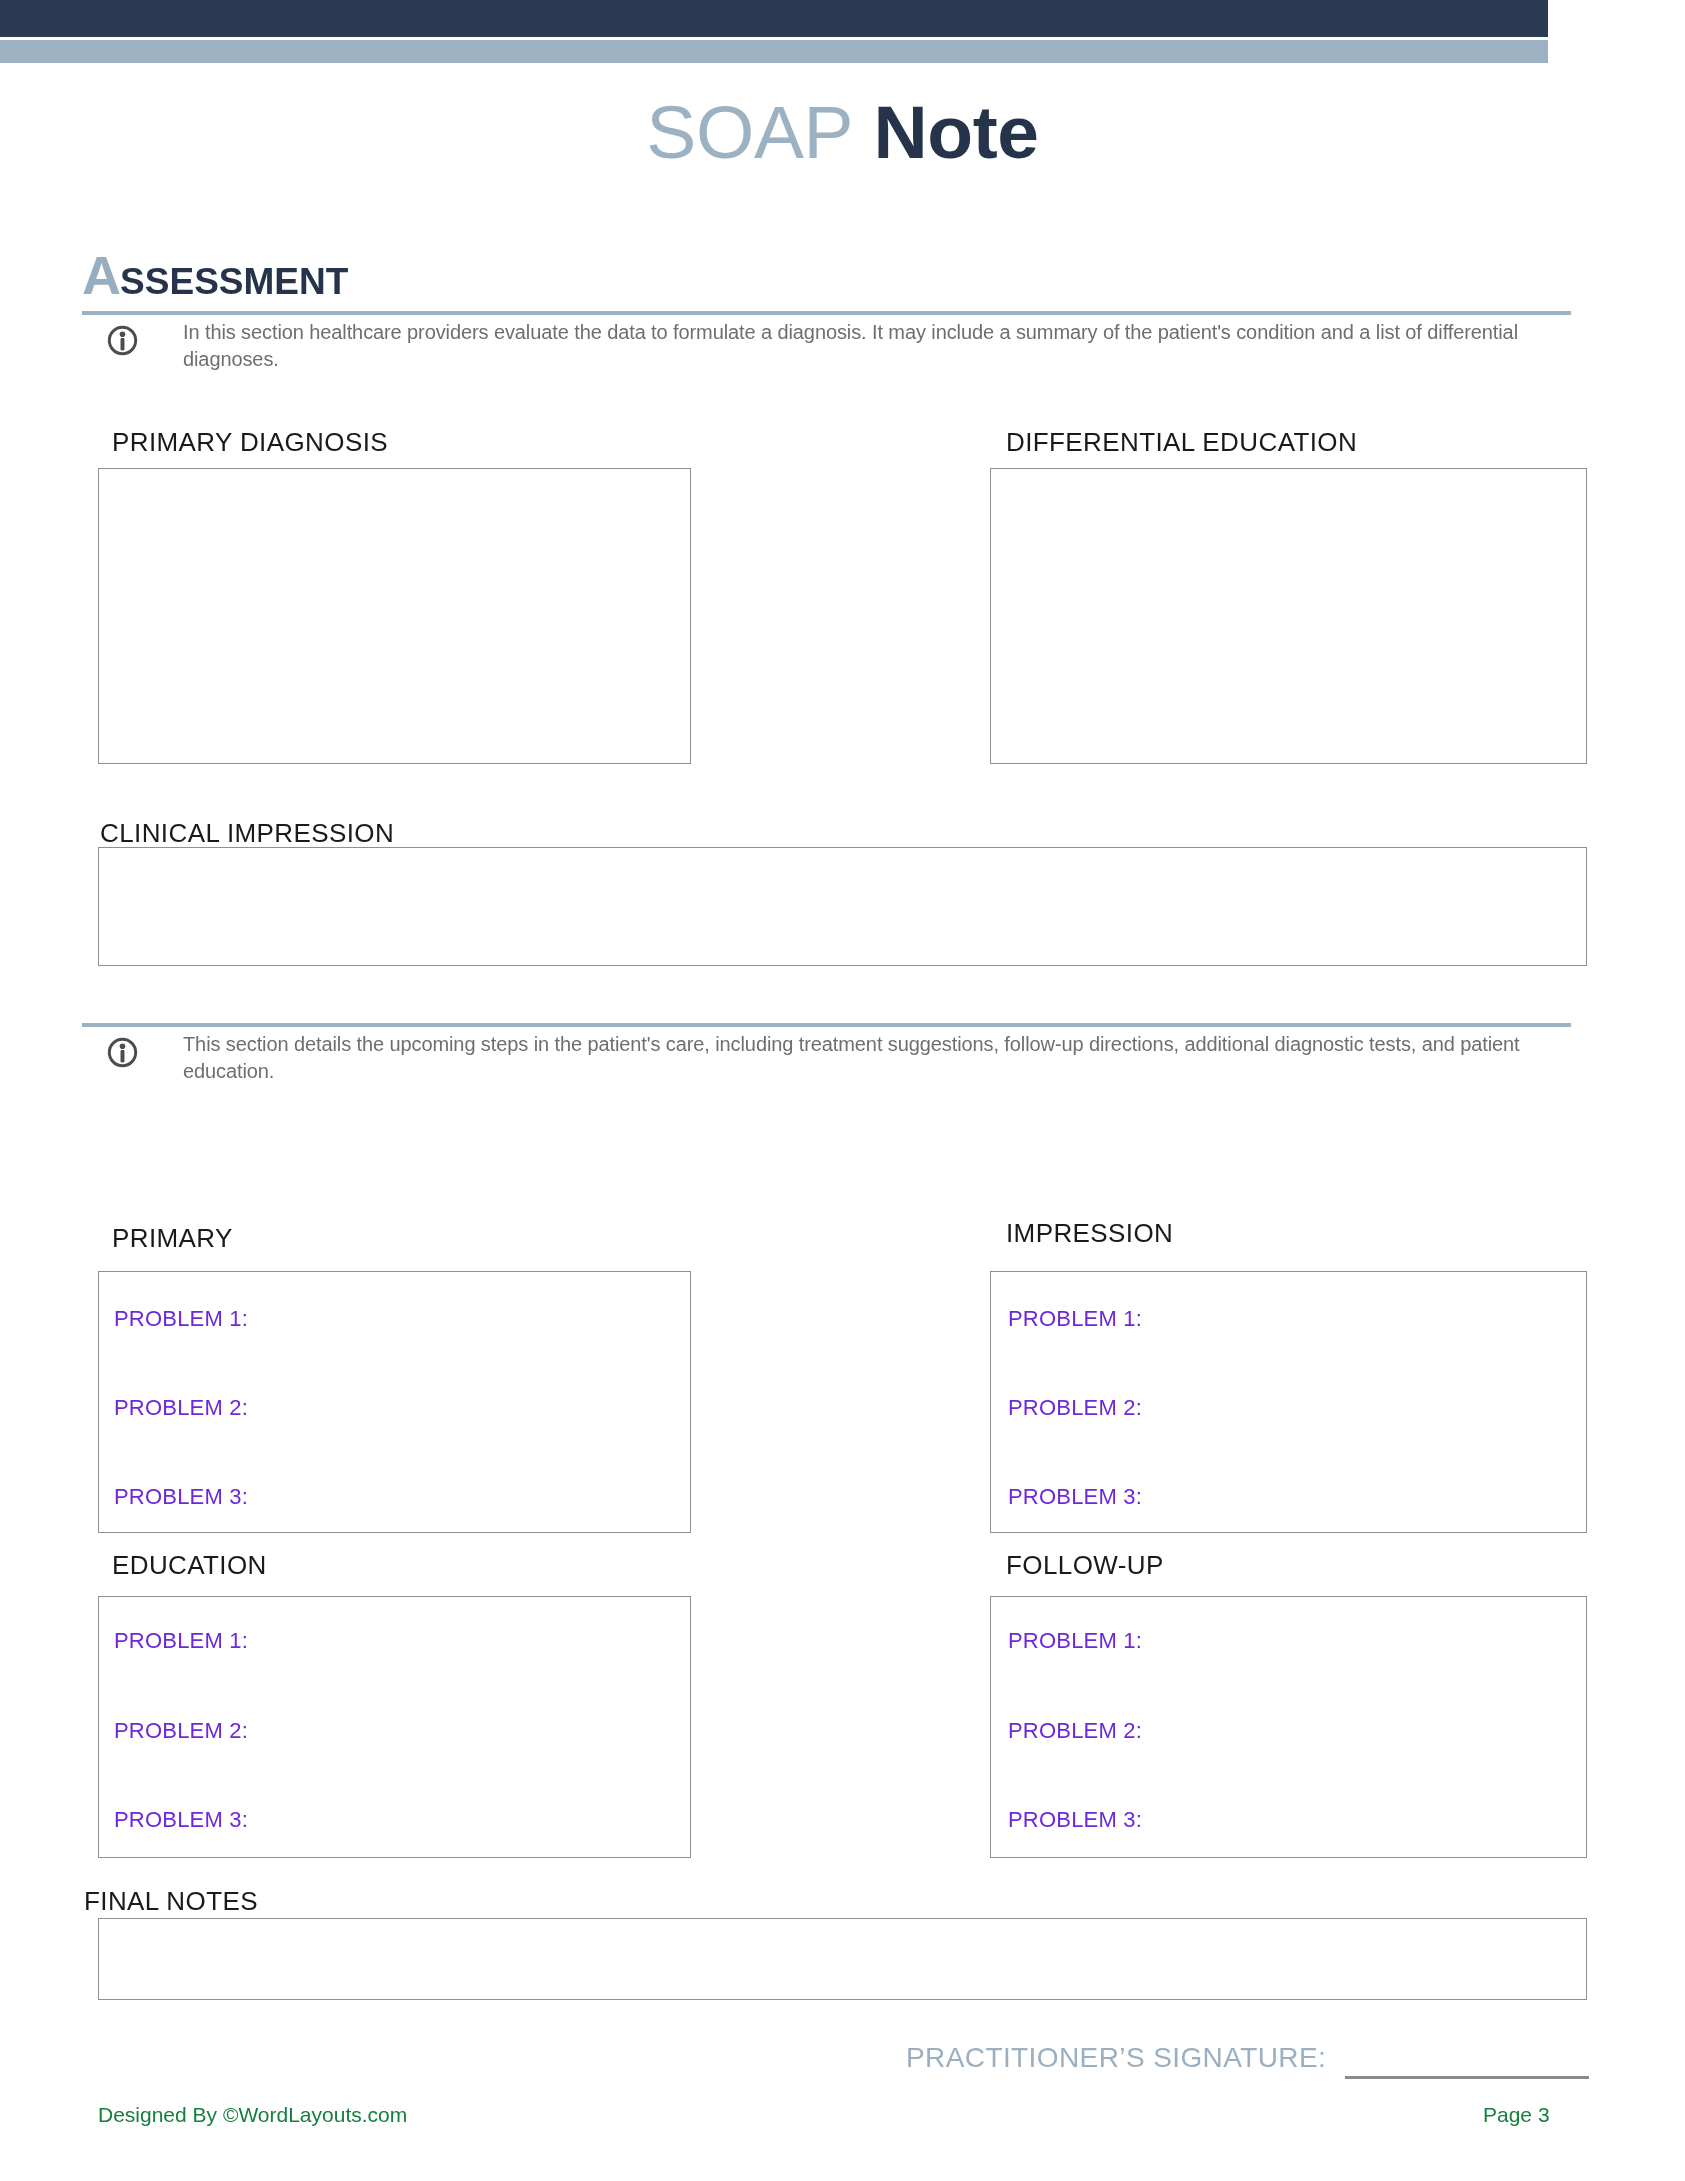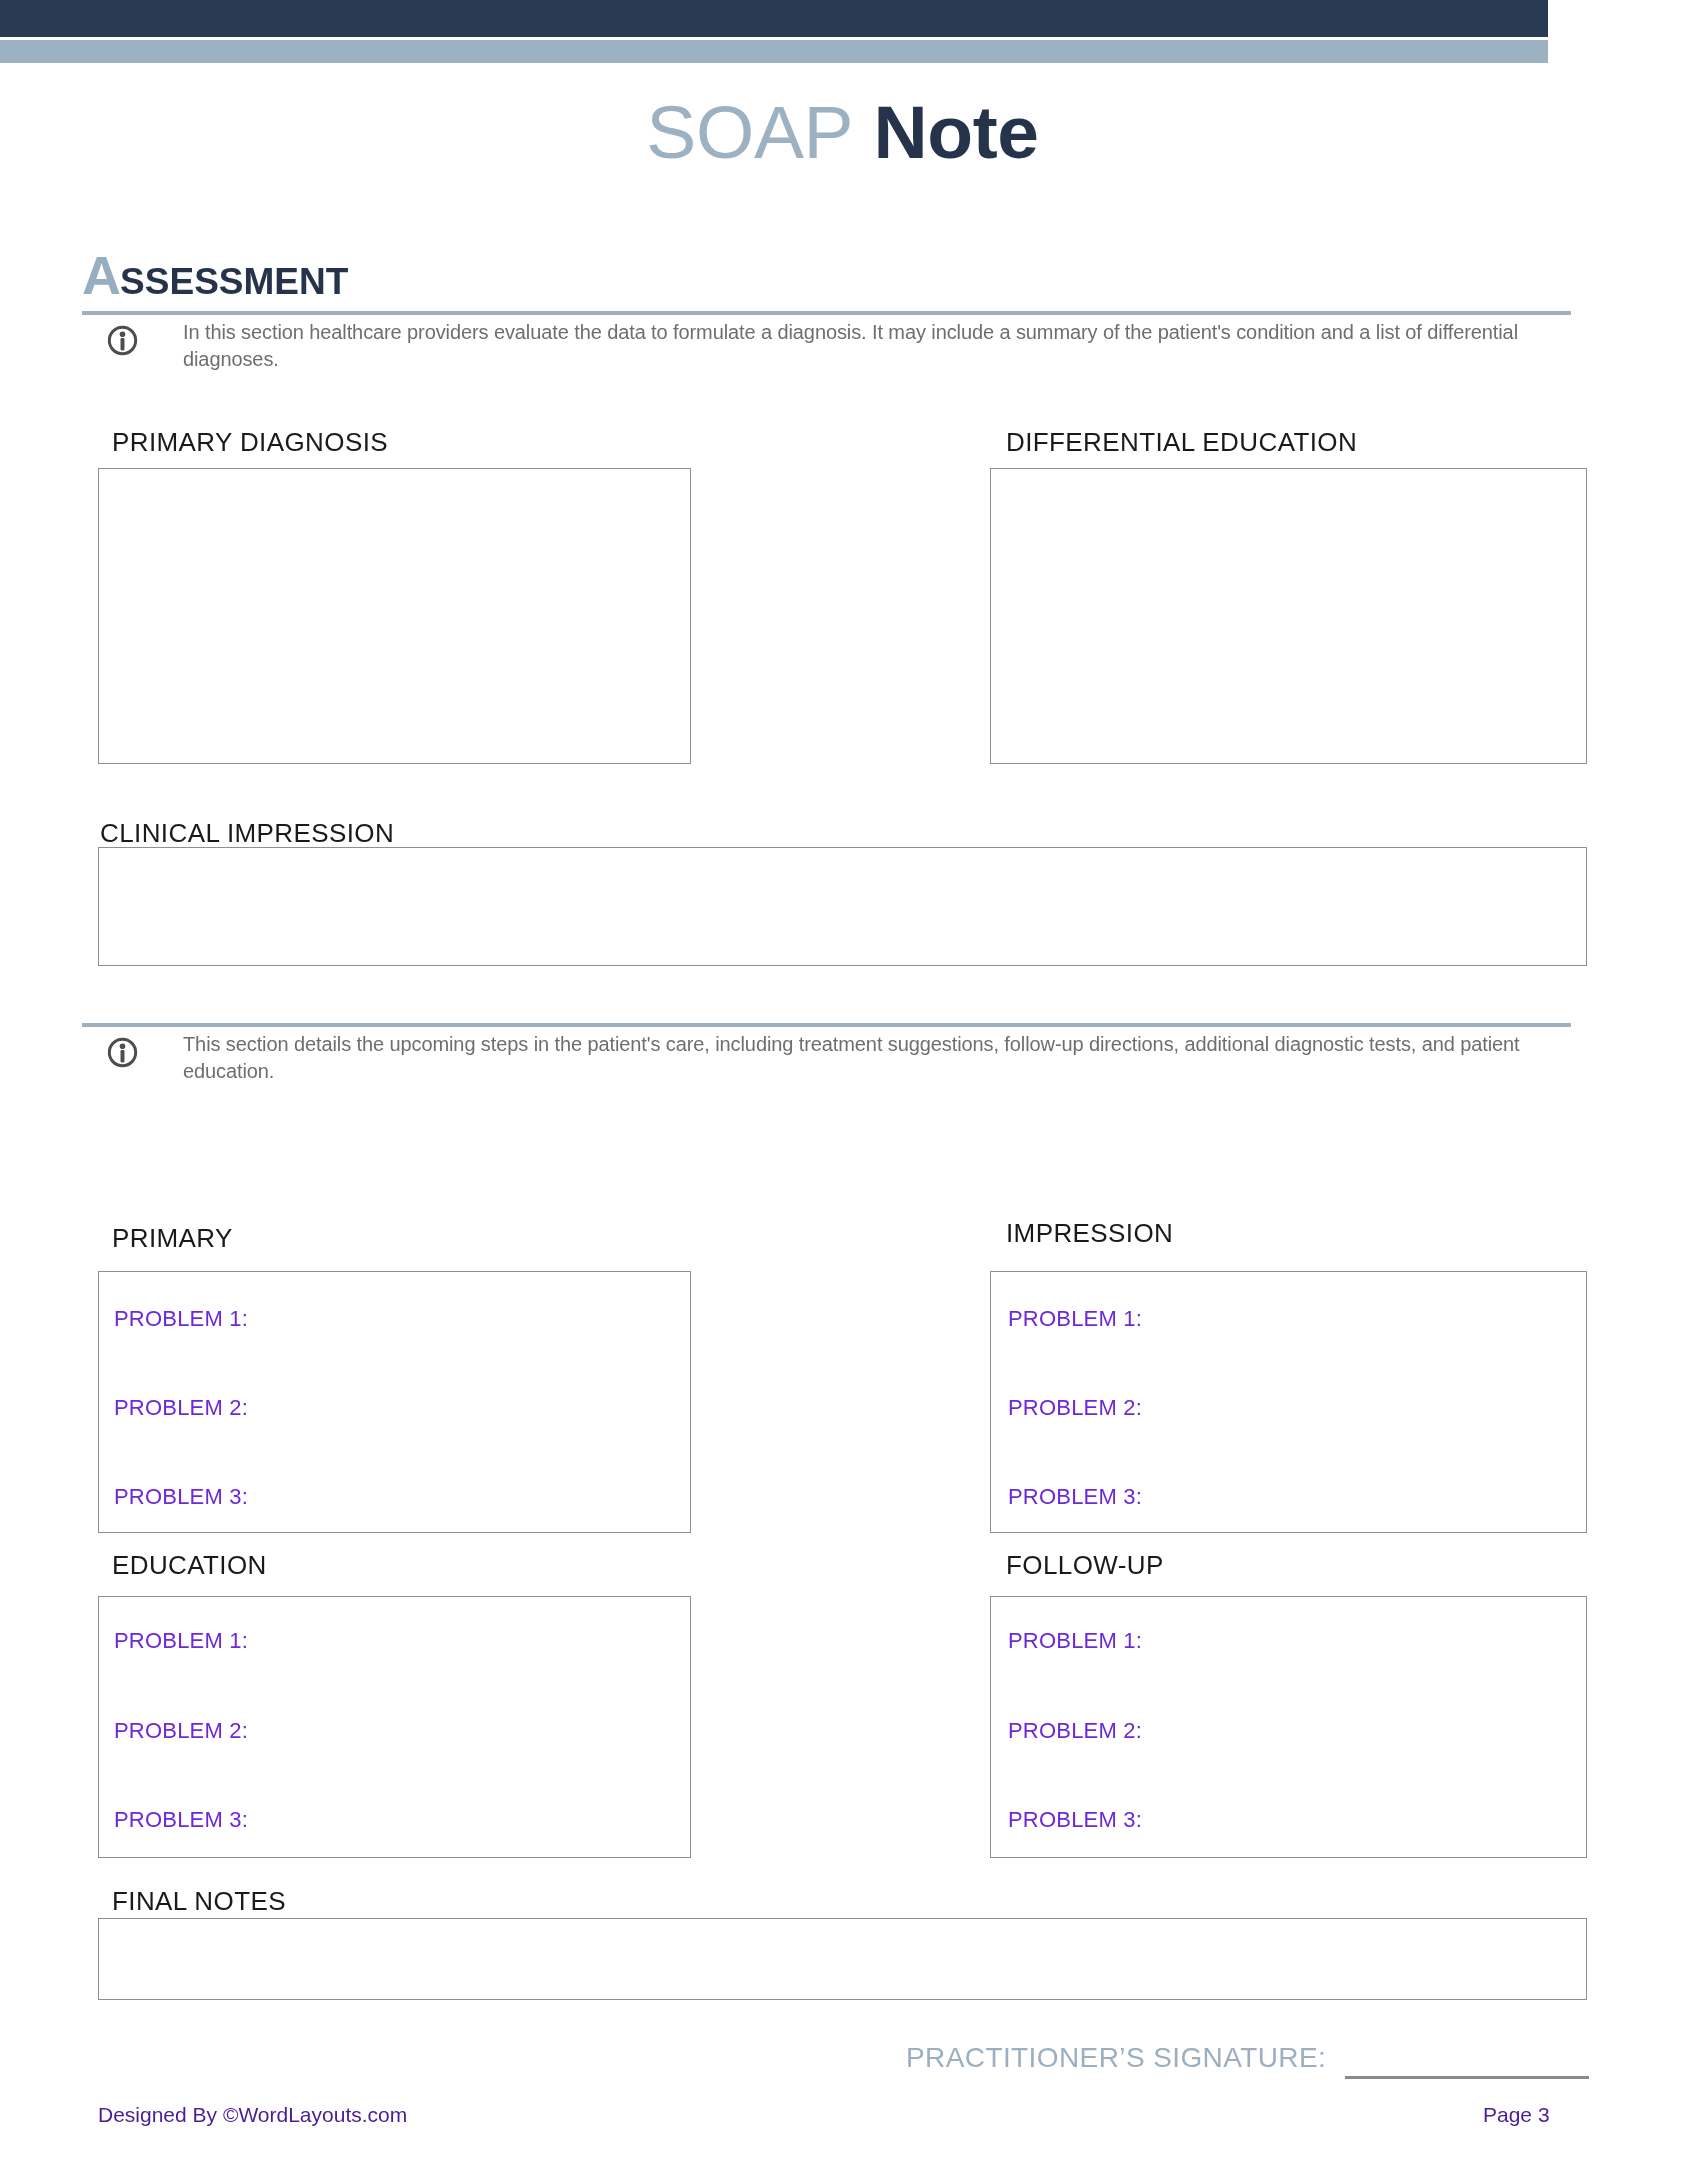--- a/index.html
+++ b/index.html
@@ -127,21 +127,21 @@
   .signature-rule {
     position: absolute;
     height: 2.6px;
     background: #8a8a8a;
   }
 
   
   .footer-left, .footer-right {
     position: absolute;
     font-size: 21px;
-    color: #4c1d95;
+    color: #15803d;
     white-space: nowrap;
   }
 </style>
 </head>
 <body>
 
 <div class="topbar-dark"></div>
 <div class="topbar-light"></div>
 
 <div class="page-title">
@@ -211,21 +211,21 @@
 <div class="problem-line" style="left:114px; top:1628px;">PROBLEM 1:</div>
 <div class="problem-line" style="left:114px; top:1718px;">PROBLEM 2:</div>
 <div class="problem-line" style="left:114px; top:1807px;">PROBLEM 3:</div>
 
 <div class="field-label" style="left:1006px; top:1550px;">FOLLOW-UP</div>
 <div class="field-box" style="left:990px; top:1596px; width:597px; height:262px;"></div>
 <div class="problem-line" style="left:1008px; top:1628px;">PROBLEM 1:</div>
 <div class="problem-line" style="left:1008px; top:1718px;">PROBLEM 2:</div>
 <div class="problem-line" style="left:1008px; top:1807px;">PROBLEM 3:</div>
 
-<div class="field-label" style="left:112px; top:1886px;">FINAL NOTES</div>
+<div class="field-label" style="left:84px; top:1886px;">FINAL NOTES</div>
 <div class="field-box" style="left:98px; top:1918px; width:1489px; height:82px;">
   <span style="display:block;padding:7px 12.3px;font-size:22px;color:#1a1a1a;"></span>
 </div>
 
 <div class="signature" style="left:906px; top:2042px;">PRACTITIONER’S SIGNATURE:</div>
 <div class="signature-rule" style="left:1345px; top:2076px; width:244px;"></div>
 
 <div class="footer-left" style="left:98px; top:2103px;">Designed By ©WordLayouts.com</div>
 <div class="footer-right" style="left:1483px; top:2103px;">Page 3</div>
 

